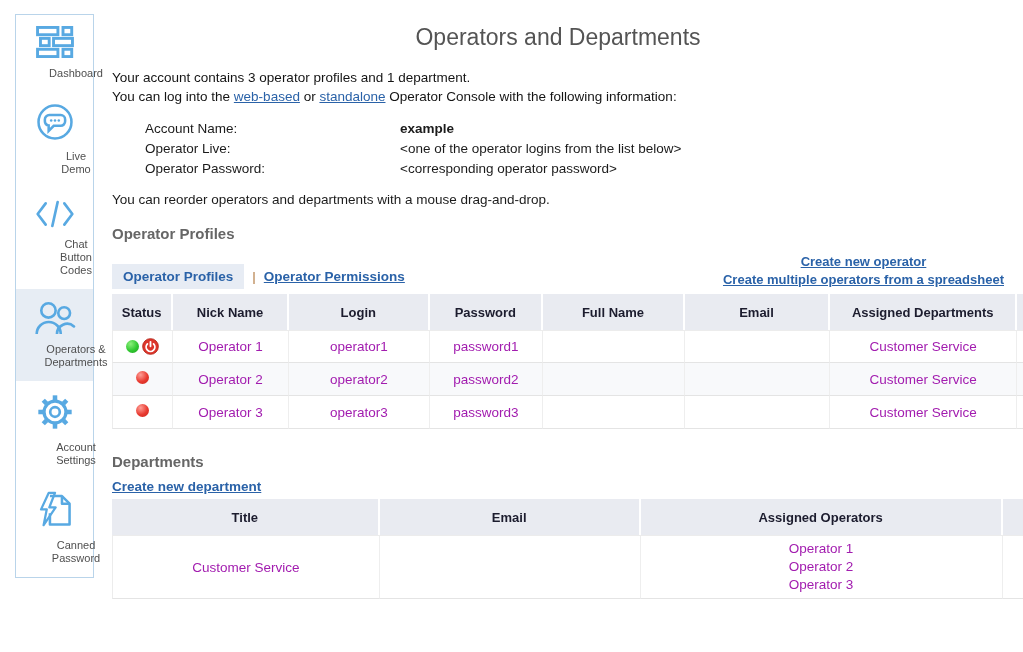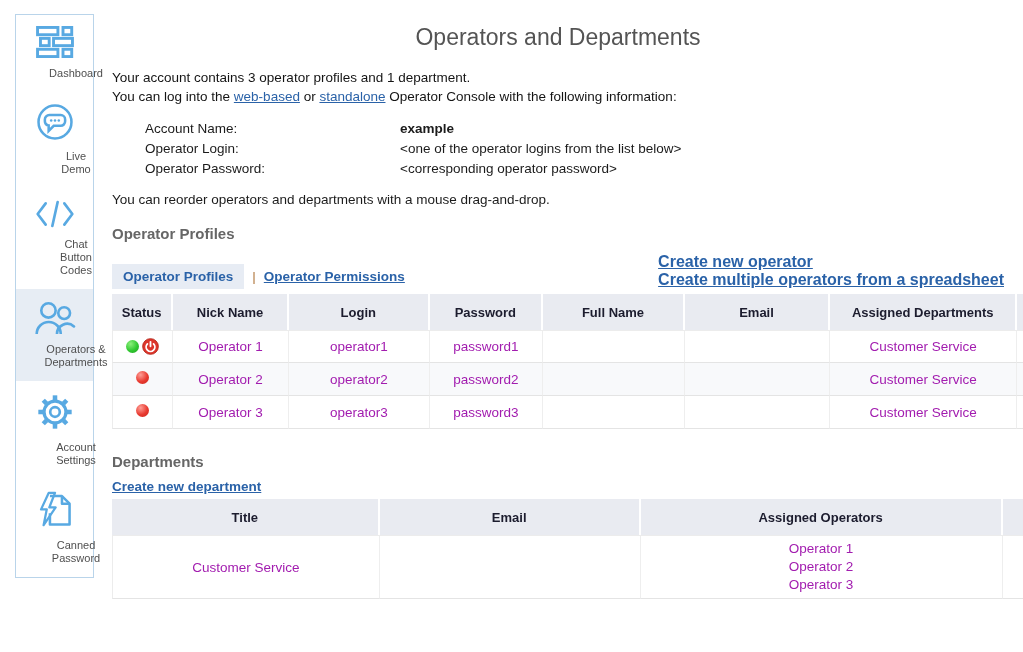--- a/index.html
+++ b/index.html
@@ -30,21 +30,21 @@
 
   .reorder { margin-top:13px; font-size:13.5px; }
 
   .sec-head { margin-top:18px; font-size:15px; font-weight:700; color:#666; }
 
   .tabsrow { margin-top:11px; display:flex; justify-content:space-between; align-items:flex-end; }
   .tabs { display:flex; align-items:center; font-size:13.5px; }
   .tab { padding:5px 11px; font-weight:700; color:#2a62a8; cursor:pointer; }
   .tab.selected { background:#e7ecf4; }
   .tab-sep { color:#b0763c; margin:0 8px; font-weight:400; }
-  .rlinks { text-align:left; font-size:16px; line-height:18px; font-weight:700; }
+  .rlinks { text-align:center; font-size:13px; line-height:18px; font-weight:700; }
 
   table { border-collapse:separate; border-spacing:0; width:1012px; margin-top:5px; font-size:13.5px; }
   th { background:#e9ebf1; color:#1c1c2e; font-weight:700; font-size:13px; height:36px;
        border-right:2px solid #fff; }
   th:last-child { border-right:none; }
   td { text-align:center; vertical-align:middle; height:33px;
        border-bottom:1px solid #e4e4e4; border-right:1px solid #eeeeee; color:#a21caf; }
   td:first-child { border-left:1px solid #ececec; }
   td:last-child  { border-right:1px solid #ececec; }
   tbody tr:first-child td { border-top:1px solid #ececec; }
@@ -165,21 +165,21 @@
     <div>Your account contains 3 operator profiles and 1 department.</div>
     <div><span>You can log into the </span><a class="lnk">web-based</a><span> or </span><a class="lnk">standalone</a><span> Operator Console with the following information:</span></div>
   </div>
 
   <div class="acct">
     <div class="acct-row">
       <span class="al">Account Name:</span>
       <span class="av bold">example</span>
     </div>
     <div class="acct-row">
-      <span class="al">Operator Login:</span>
+      <span class="al">Operator Live:</span>
       <span class="av">&lt;one of the operator logins from the list below&gt;</span>
     </div>
     <div class="acct-row">
       <span class="al">Operator Password:</span>
       <span class="av">&lt;corresponding operator password&gt;</span>
     </div>
   </div>
 
   <div class="reorder">You can reorder operators and departments with a mouse drag-and-drop.</div>
 

